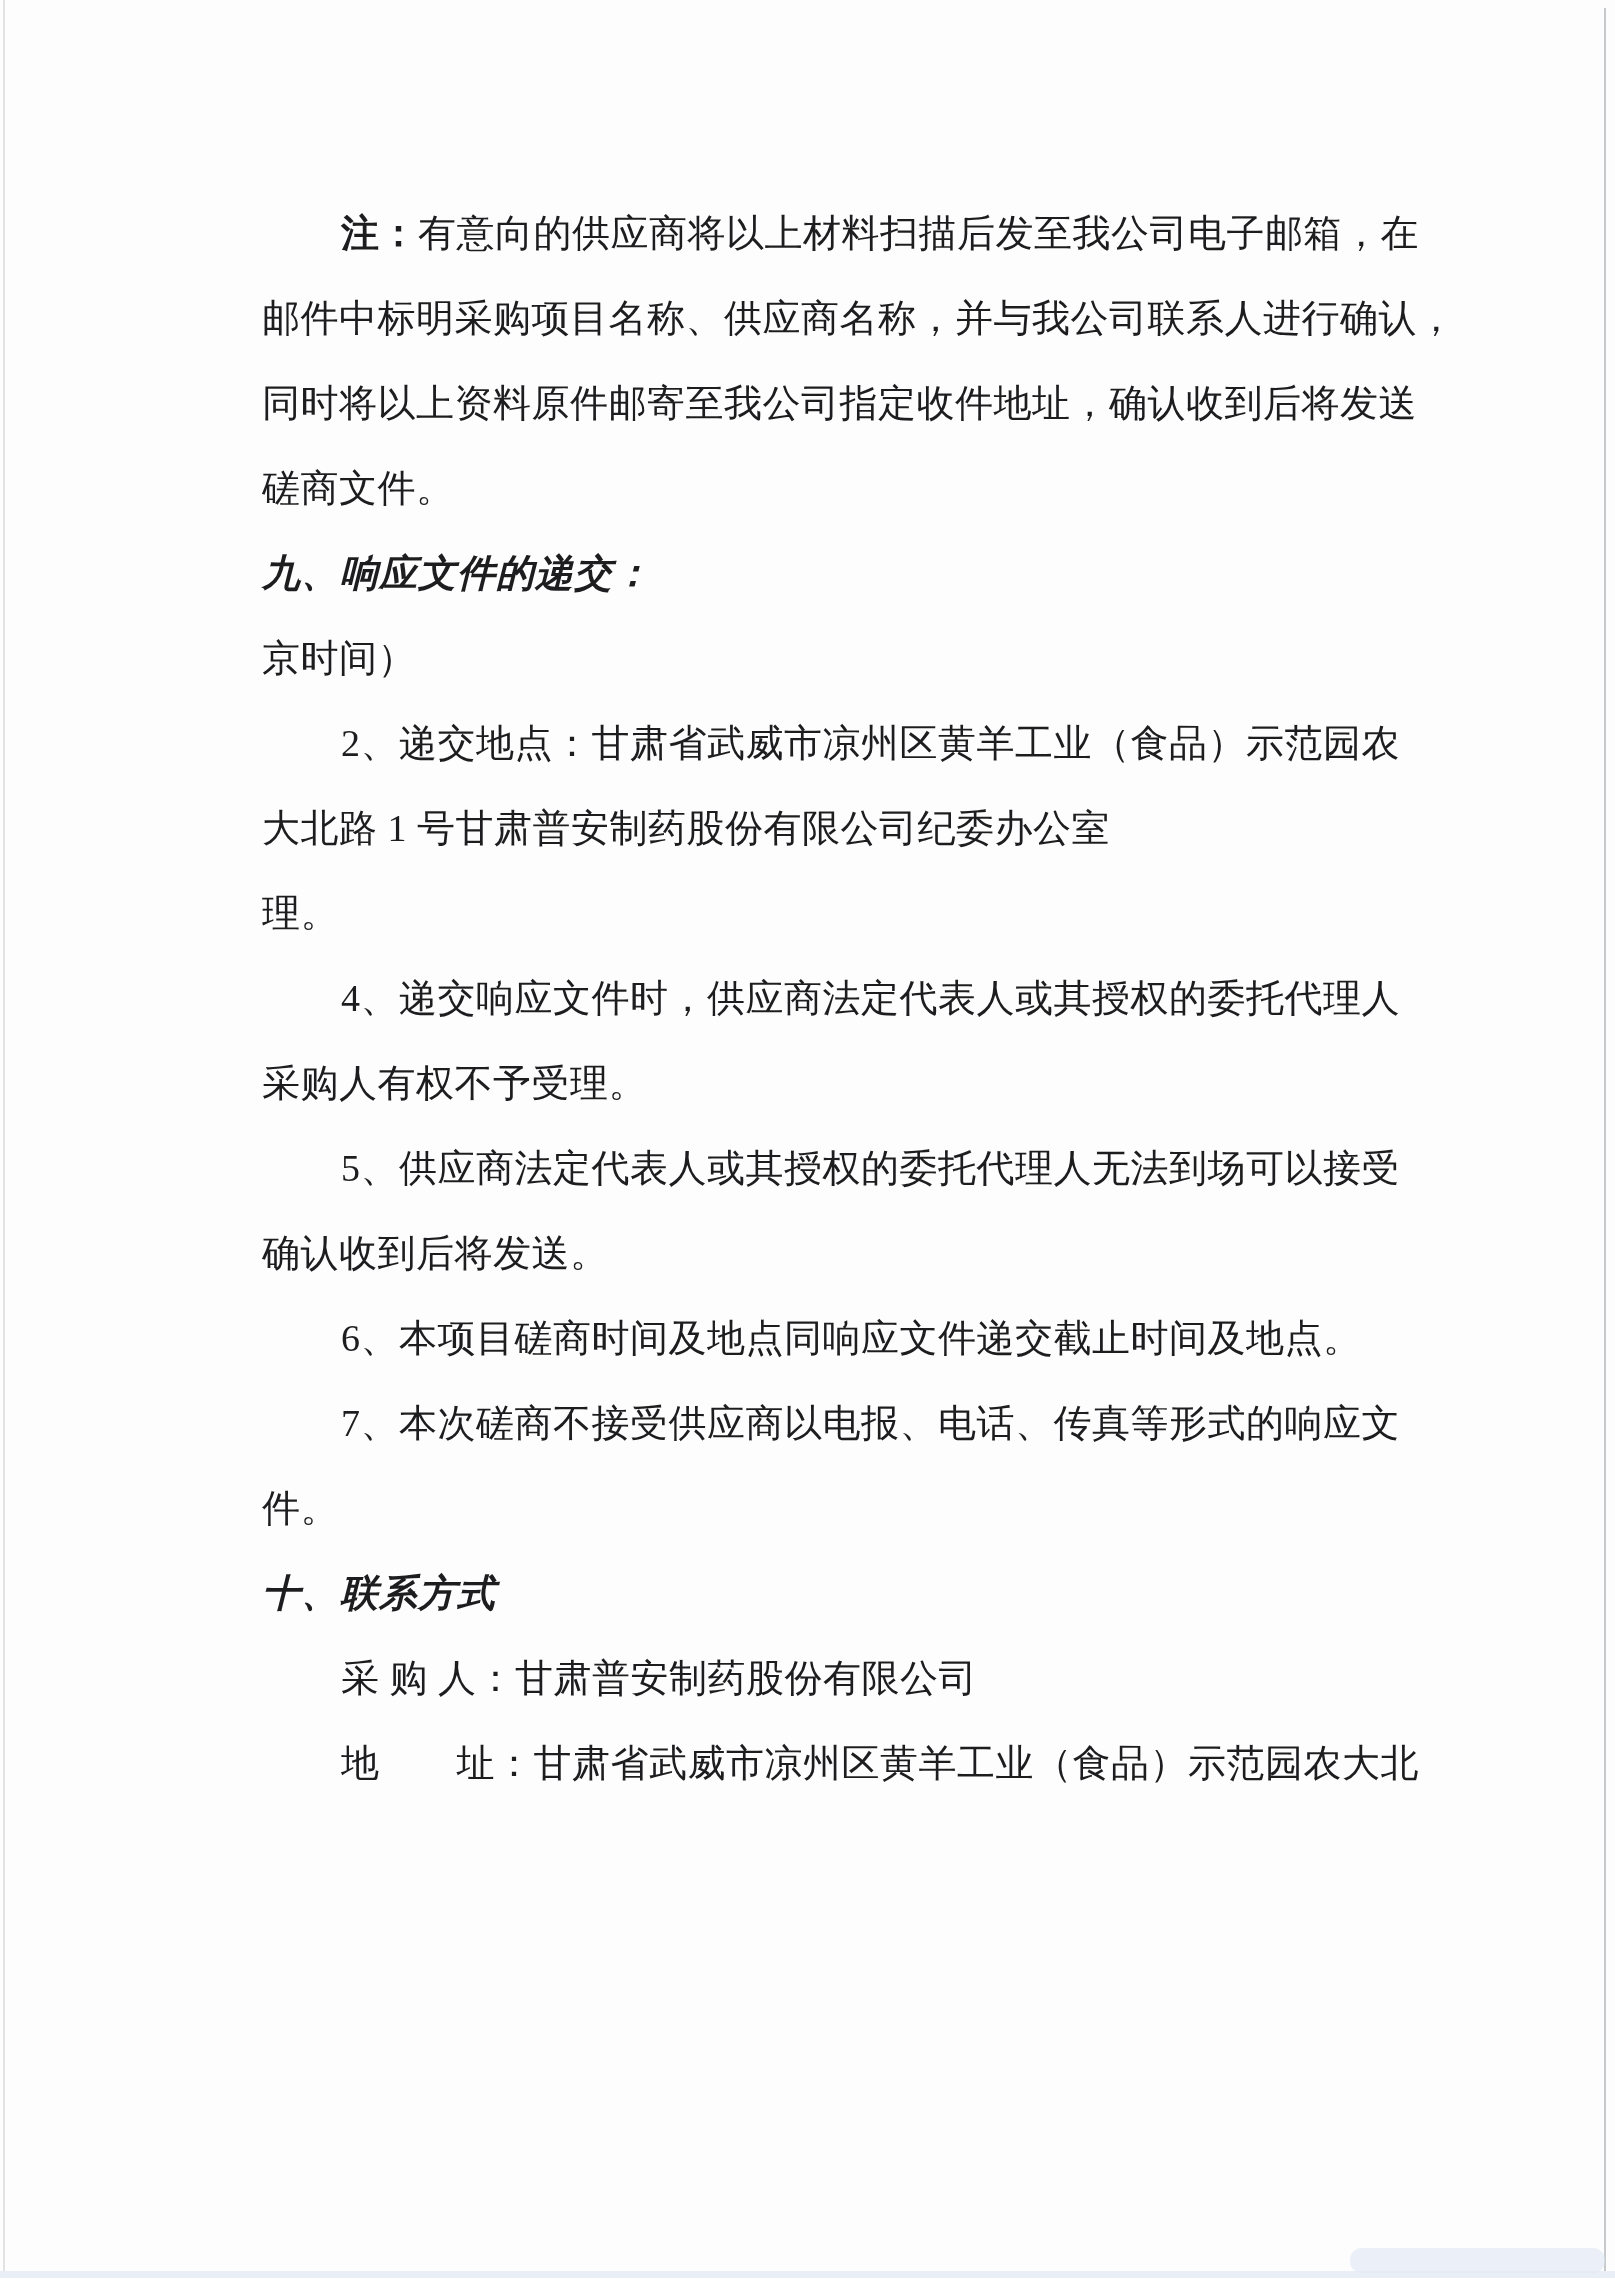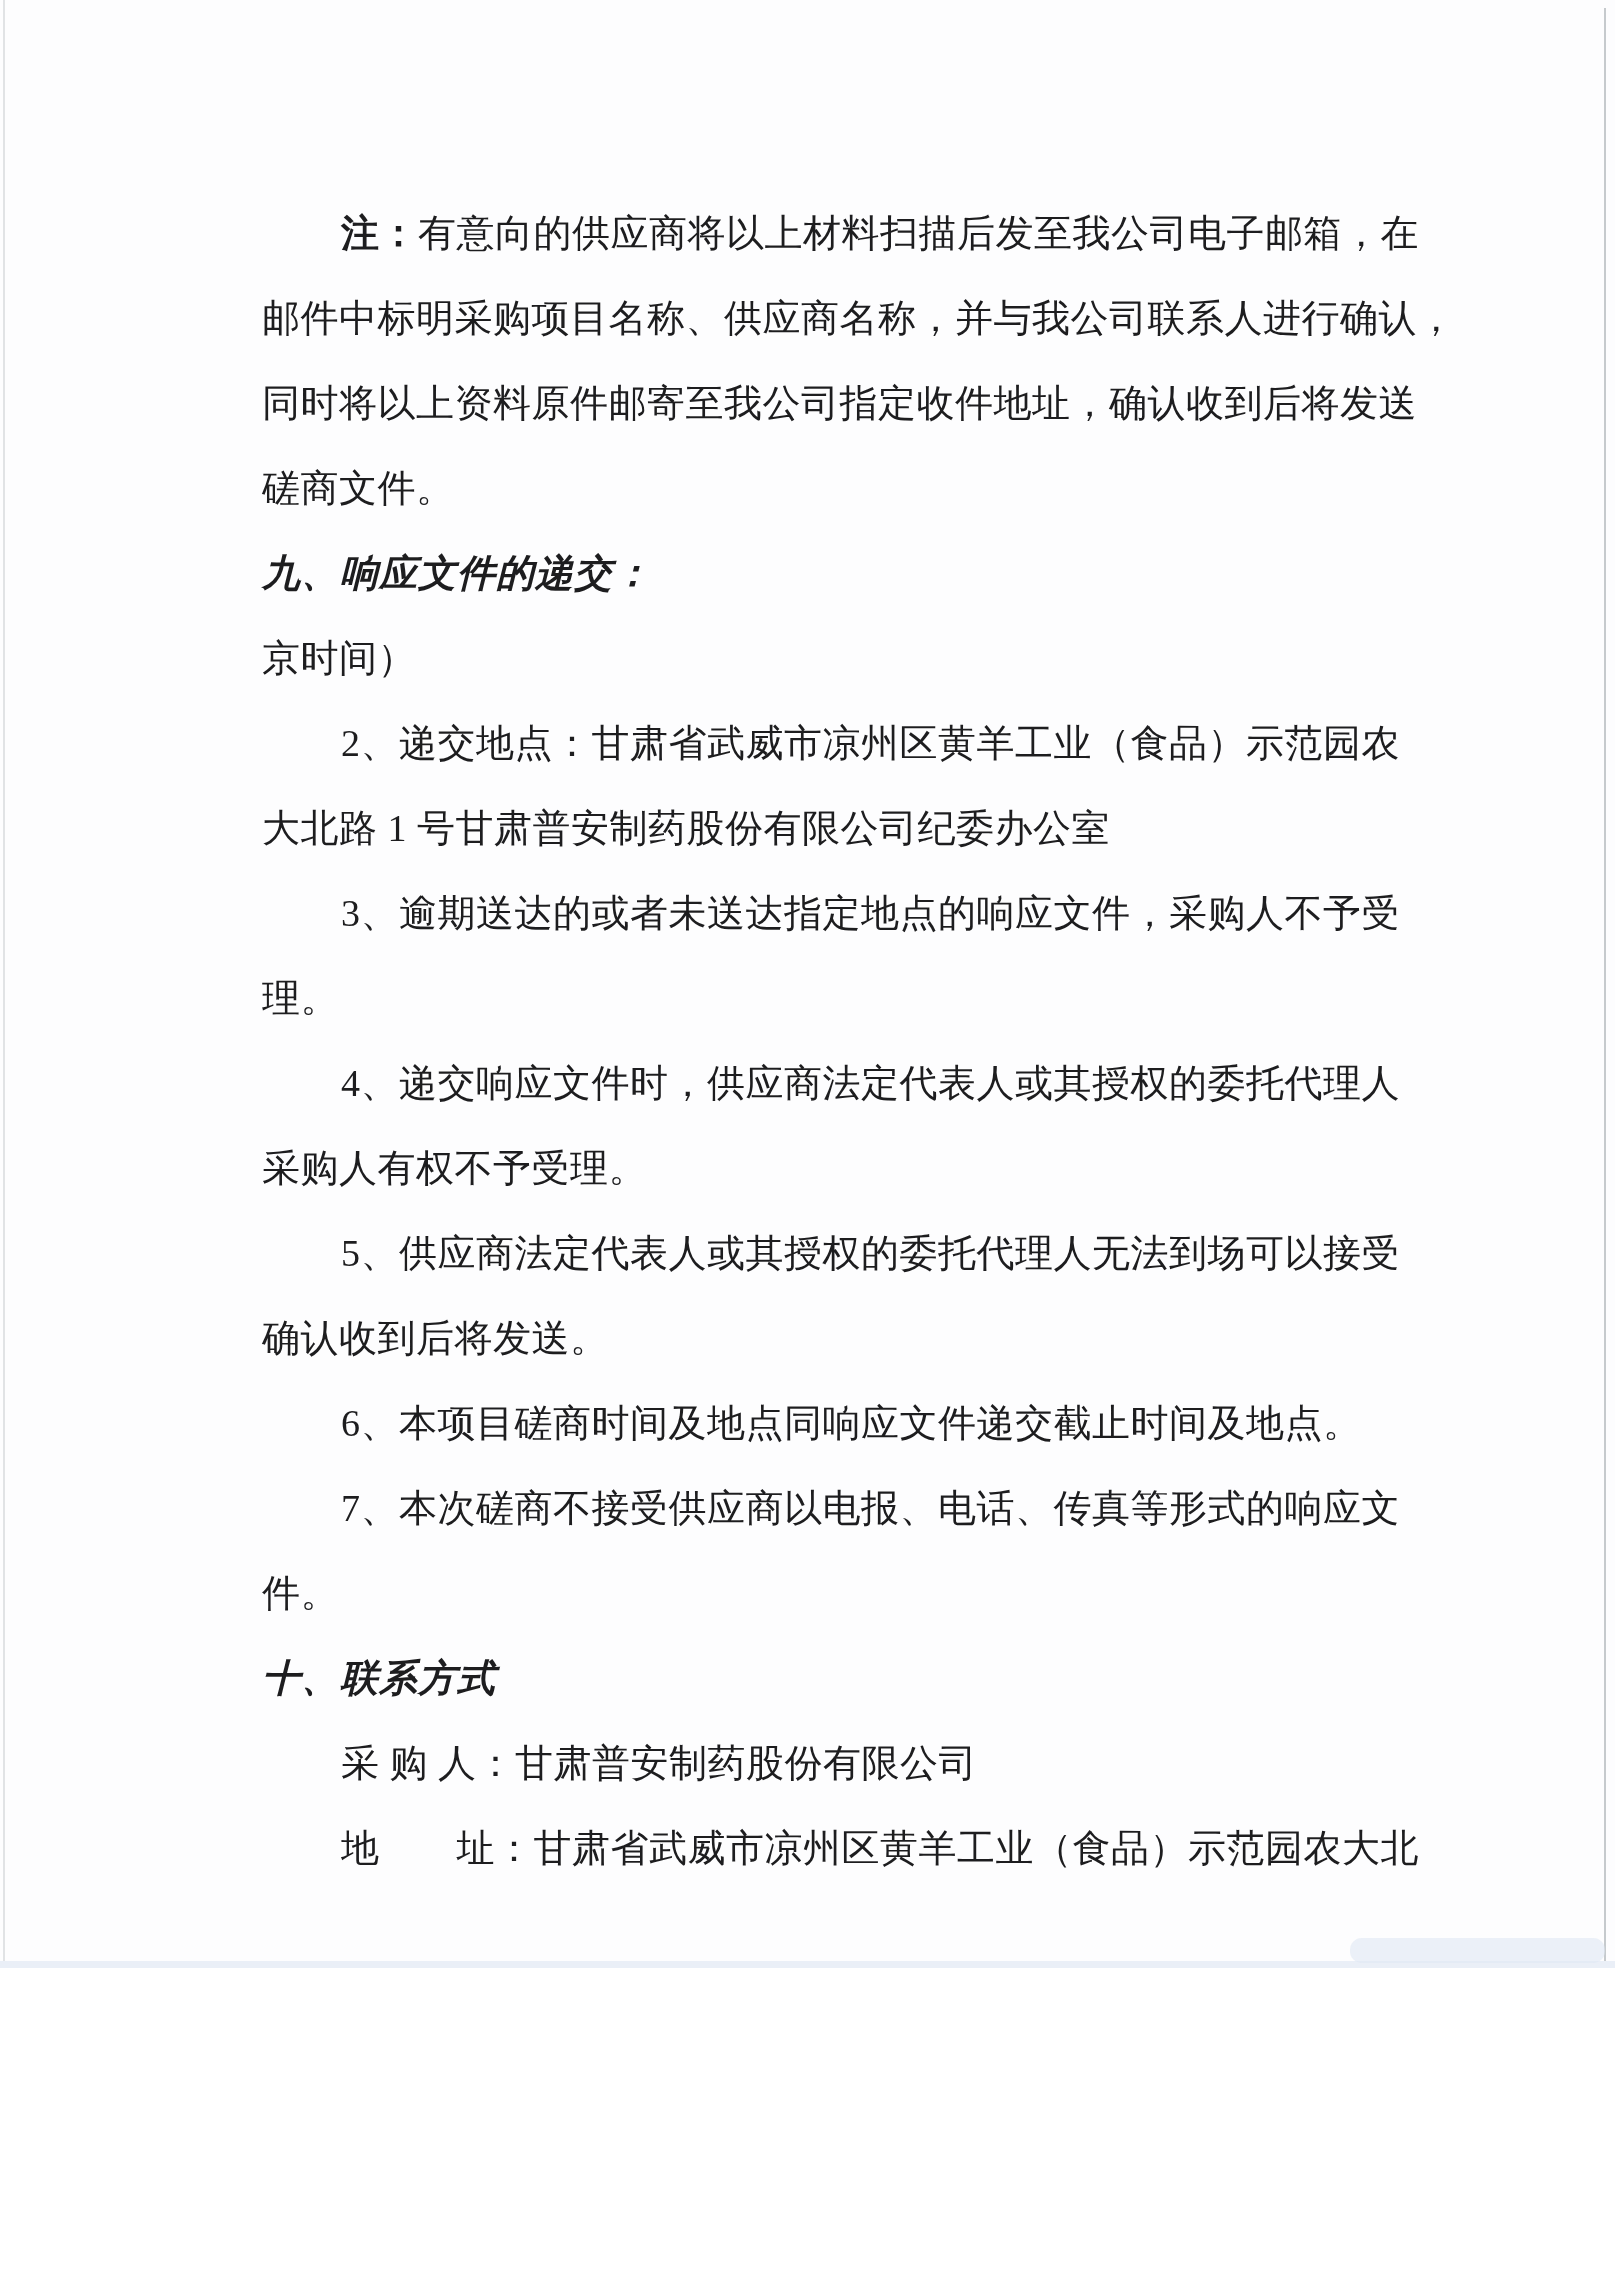--- a/index.html
+++ b/index.html
@@ -1,21 +1,21 @@
 <!DOCTYPE html>
 <html><head>
 <meta charset="utf-8">
 <style>
   html, body { margin: 0; padding: 0; }
   body { background: #ffffff; }
 
   .page {
     position: relative;
     width: 1615px;
-    height: 1968px;
+    height: 2278px;
     background: #fdfdfe;
     overflow: hidden;
     font-family: "Liberation Serif", "DejaVu Serif", serif;
     color: #1d1d1f;
   }
 
   
   .edge-left {
     position: absolute; left: 2.9px; top: 0;
     width: 2px; height: 2290px;
@@ -78,21 +78,20 @@
     <div class="line">同时将以上资料原件邮寄至我公司指定收件地址，确认收到后将发送</div>
     <div class="line">磋商文件。</div>
 
     <div class="line heading">九、响应文件的递交：</div>
 
     <div class="line">京时间）</div>
 
     <div class="line indent">2、递交地点：甘肃省武威市凉州区黄羊工业（食品）示范园农</div>
     <div class="line">大北路 1 号甘肃普安制药股份有限公司纪委办公室</div>
 
-    <div class="line indent">3、逾期送达的或者未送达指定地点的响应文件，采购人不予受</div>
     <div class="line">理。</div>
 
     <div class="line indent">4、递交响应文件时，供应商法定代表人或其授权的委托代理人</div>
     <div class="line">采购人有权不予受理。</div>
 
     <div class="line indent">5、供应商法定代表人或其授权的委托代理人无法到场可以接受</div>
     <div class="line">确认收到后将发送。</div>
 
     <div class="line indent">6、本项目磋商时间及地点同响应文件递交截止时间及地点。</div>
 

